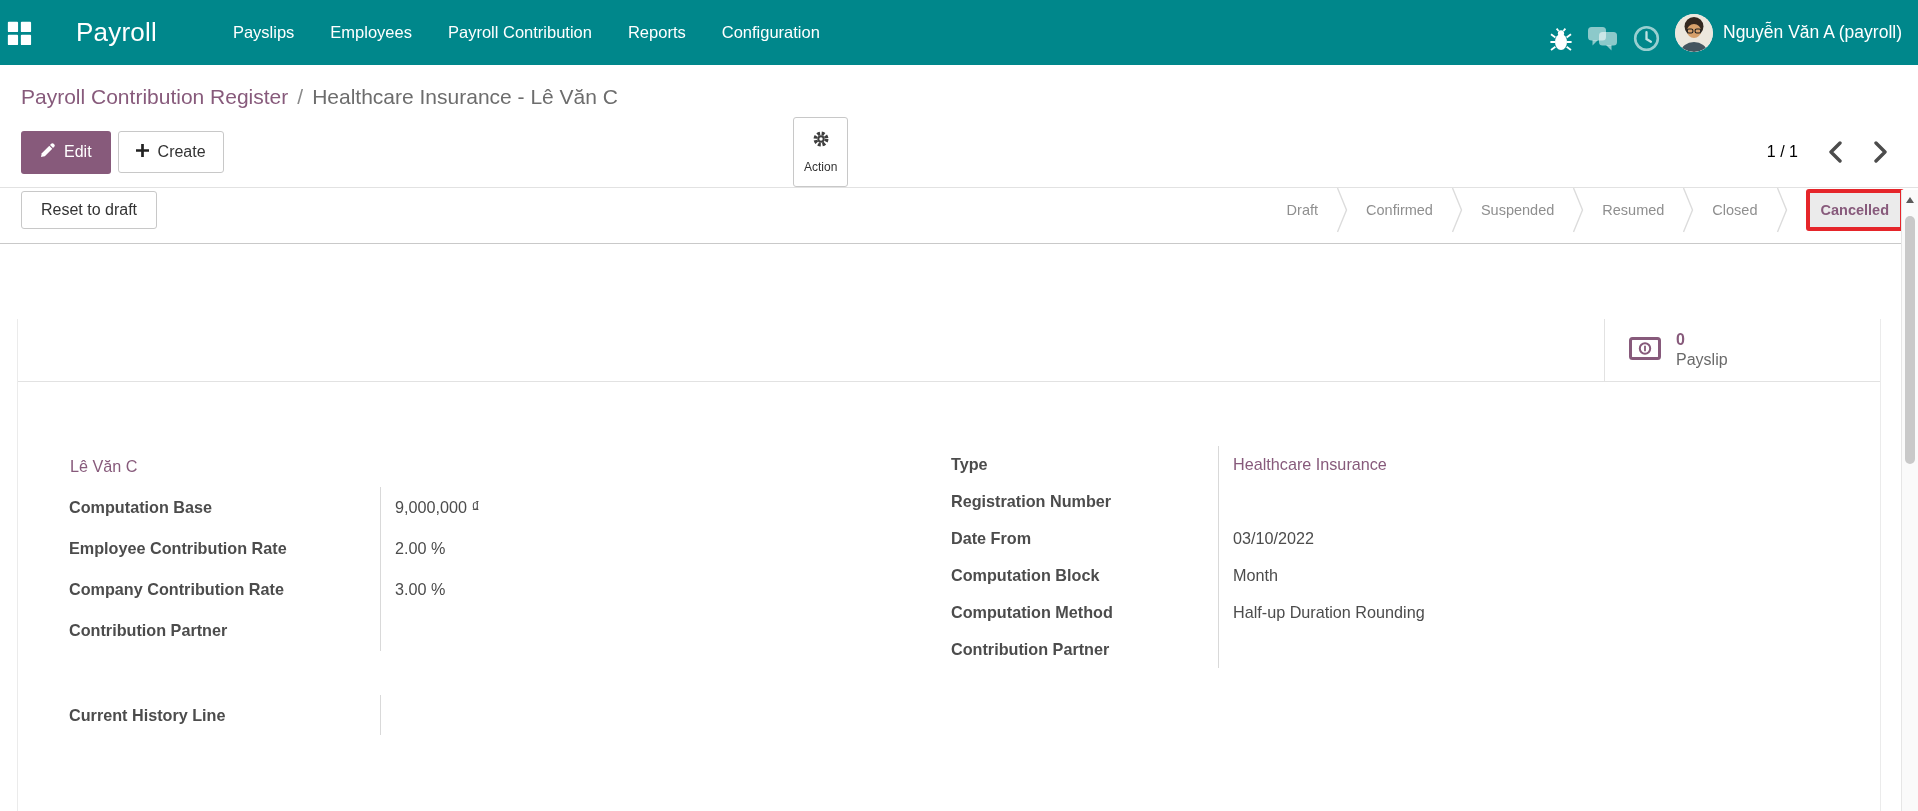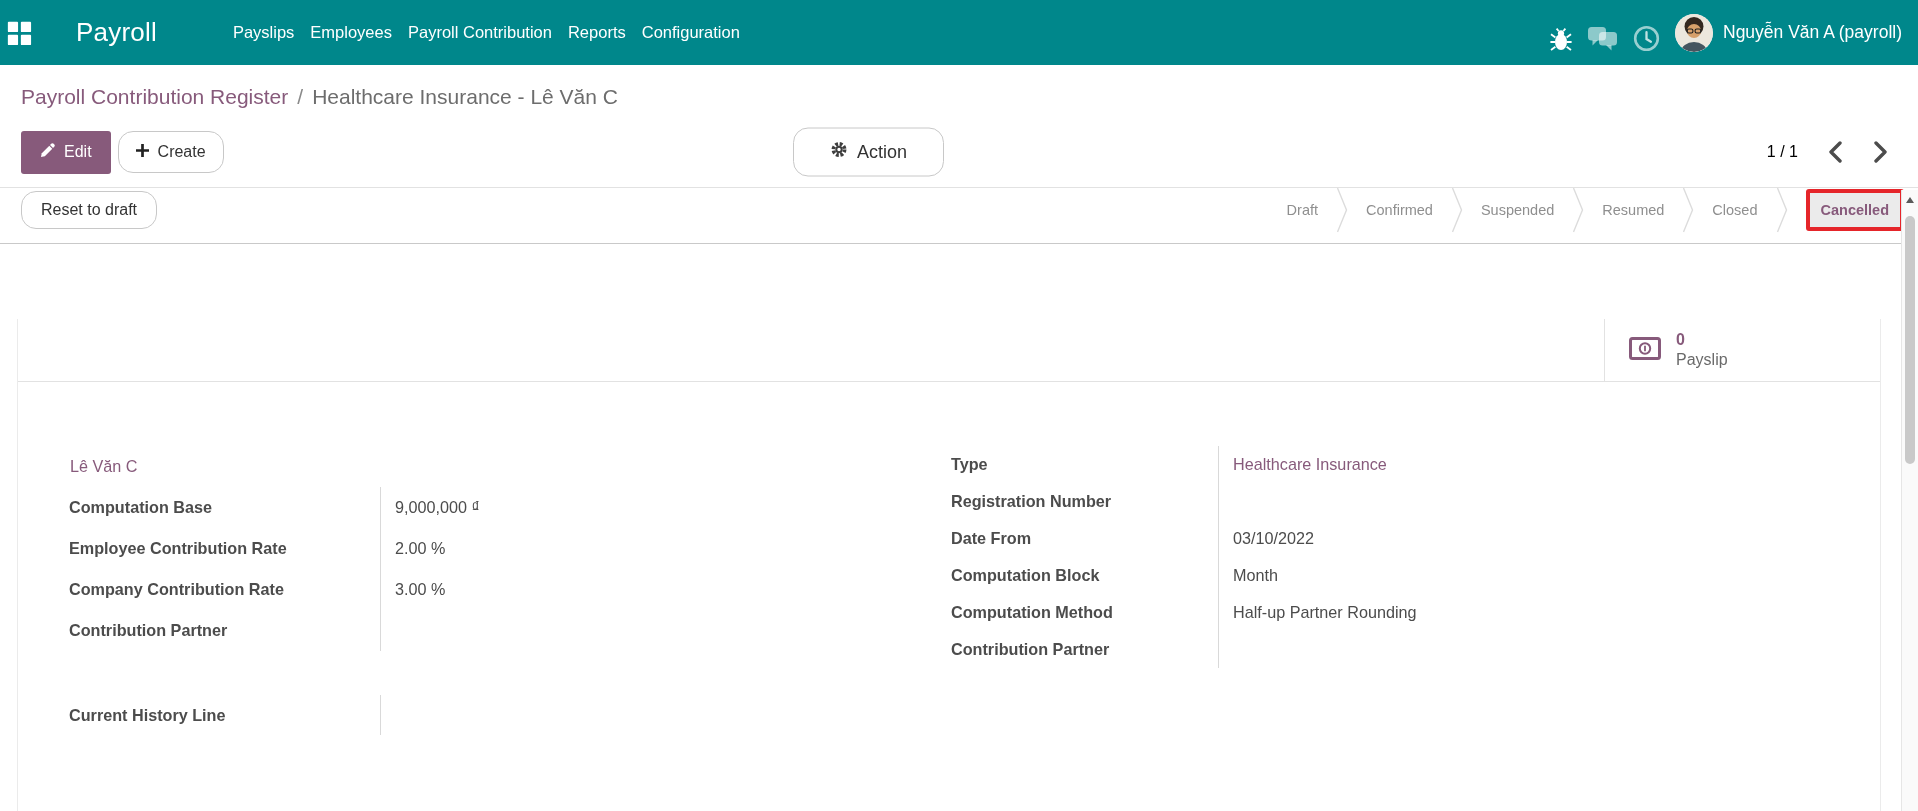--- a/index.html
+++ b/index.html
@@ -3,40 +3,40 @@
 <meta charset="utf-8">
 <style>
   * { margin:0; padding:0; box-sizing:border-box; }
   body { font-family:"Liberation Sans", sans-serif; background:#fff; }
   .page { width:1918px; height:811px; position:relative; overflow:hidden; background:#fff; }
 
   
   .topbar { height:65px; background:#00878b; display:flex; align-items:center; padding-left:4px; color:#fff; }
   .apps-btn { width:30px; height:30px; display:flex; align-items:center; justify-content:center; cursor:pointer; }
   .brand { font-size:26px; font-weight:500; margin-left:42px; letter-spacing:.2px; cursor:pointer; }
-  .topnav { display:flex; margin-left:76px; gap:16px; font-size:16.5px; }
+  .topnav { display:flex; margin-left:76px; gap:36px; font-size:16.5px; }
   .topnav .nav-item { cursor:pointer; white-space:nowrap; }
   .top-right { margin-left:auto; display:flex; align-items:flex-end; gap:15px; padding-right:16px; }
   .sysicon { display:flex; align-items:center; cursor:pointer; }
   .usermenu { display:flex; align-items:center; gap:10px; cursor:pointer; }
   .avatar { width:38px; height:38px; border-radius:50%; overflow:hidden; background:#eee; flex:0 0 auto; }
   .username { font-size:17.5px; white-space:nowrap; }
 
   
   .breadcrumb-row { padding:20px 0 8px 21px; font-size:21px; color:#6d6d6d; }
   .bc-link { color:#875A7B; cursor:pointer; }
   .bc-sep { margin:0 9px; color:#8a8a8a; }
 
   
   .control-row { position:relative; height:70px; display:flex; align-items:center; padding-left:21px; }
   .btn { display:inline-flex; align-items:center; gap:9px; font-size:16px; border-radius:3px; cursor:pointer; border:1px solid transparent; }
   .btn-primary { background:#875A7B; color:#fff; padding:11px 18px; }
-  .btn-default { background:#fff; color:#333; border-color:#c8c8c8; padding:11px 17px;border-radius:15px; }
+  .btn-default { background:#fff; color:#333; border-color:#c8c8c8; padding:11px 17px; }
   .btn-create { margin-left:7px; }
-  .action-btn { position:absolute; left:793px; top:50%; transform:translateY(-50%); padding:12px 36px; font-size:18px; }
+  .action-btn { position:absolute; left:793px; top:50%; transform:translateY(-50%); padding:12px 10px; font-size:12px;flex-direction:column; }
   .pager { margin-left:auto; display:flex; align-items:center; gap:30px; padding-right:30px; color:#000000; font-size:16px; }
   .pager-arrow { cursor:pointer; display:flex; align-items:center; }
 
   
   .statusbar { height:57px; border-top:1px solid #e2e2e2; border-bottom:1px solid #c9c9c9; display:flex; align-items:center; justify-content:space-between; padding:0 14px 12px 21px; background:#fff; }
   .reset-btn { font-size:16px; padding:9px 19px; }
   .steps { display:flex; align-items:center; gap:18px; }
   .step { font-size:14.5px; color:#8f8f8f; cursor:pointer; white-space:nowrap; }
   .step-chevron { display:flex; align-items:center; }
   .step-active { background:#ebebeb; color:#875A7B; font-weight:700; padding:9px 11px; }
@@ -276,21 +276,21 @@
         <div class="frow">
           <div class="flabel">Date From</div>
           <div class="fvalue">03/10/2022</div>
         </div>
         <div class="frow">
           <div class="flabel">Computation Block</div>
           <div class="fvalue">Month</div>
         </div>
         <div class="frow">
           <div class="flabel">Computation Method</div>
-          <div class="fvalue">Half-up Partner Rounding</div>
+          <div class="fvalue">Half-up Duration Rounding</div>
         </div>
         <div class="frow">
           <div class="flabel">Contribution Partner</div>
           <div class="fvalue"></div>
         </div>
       </div>
     </div>
 
     <div class="history-row">
       <div class="flabel">Current History Line</div>

